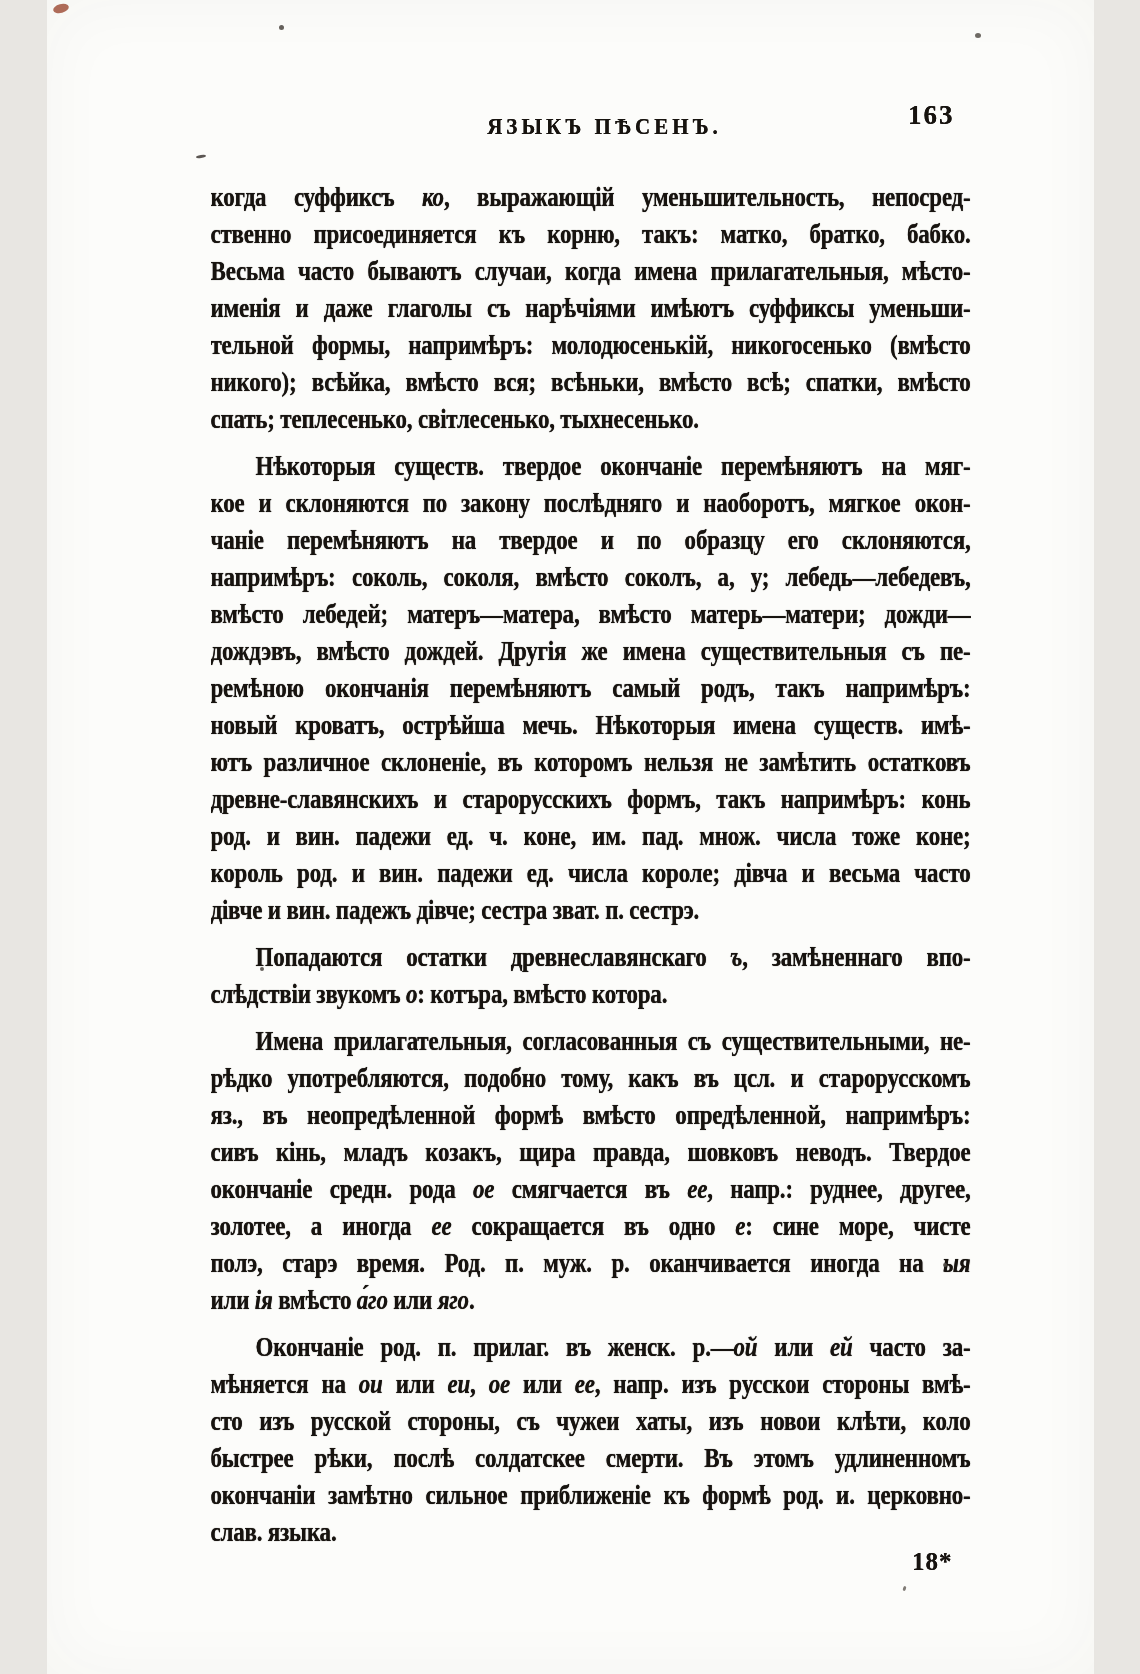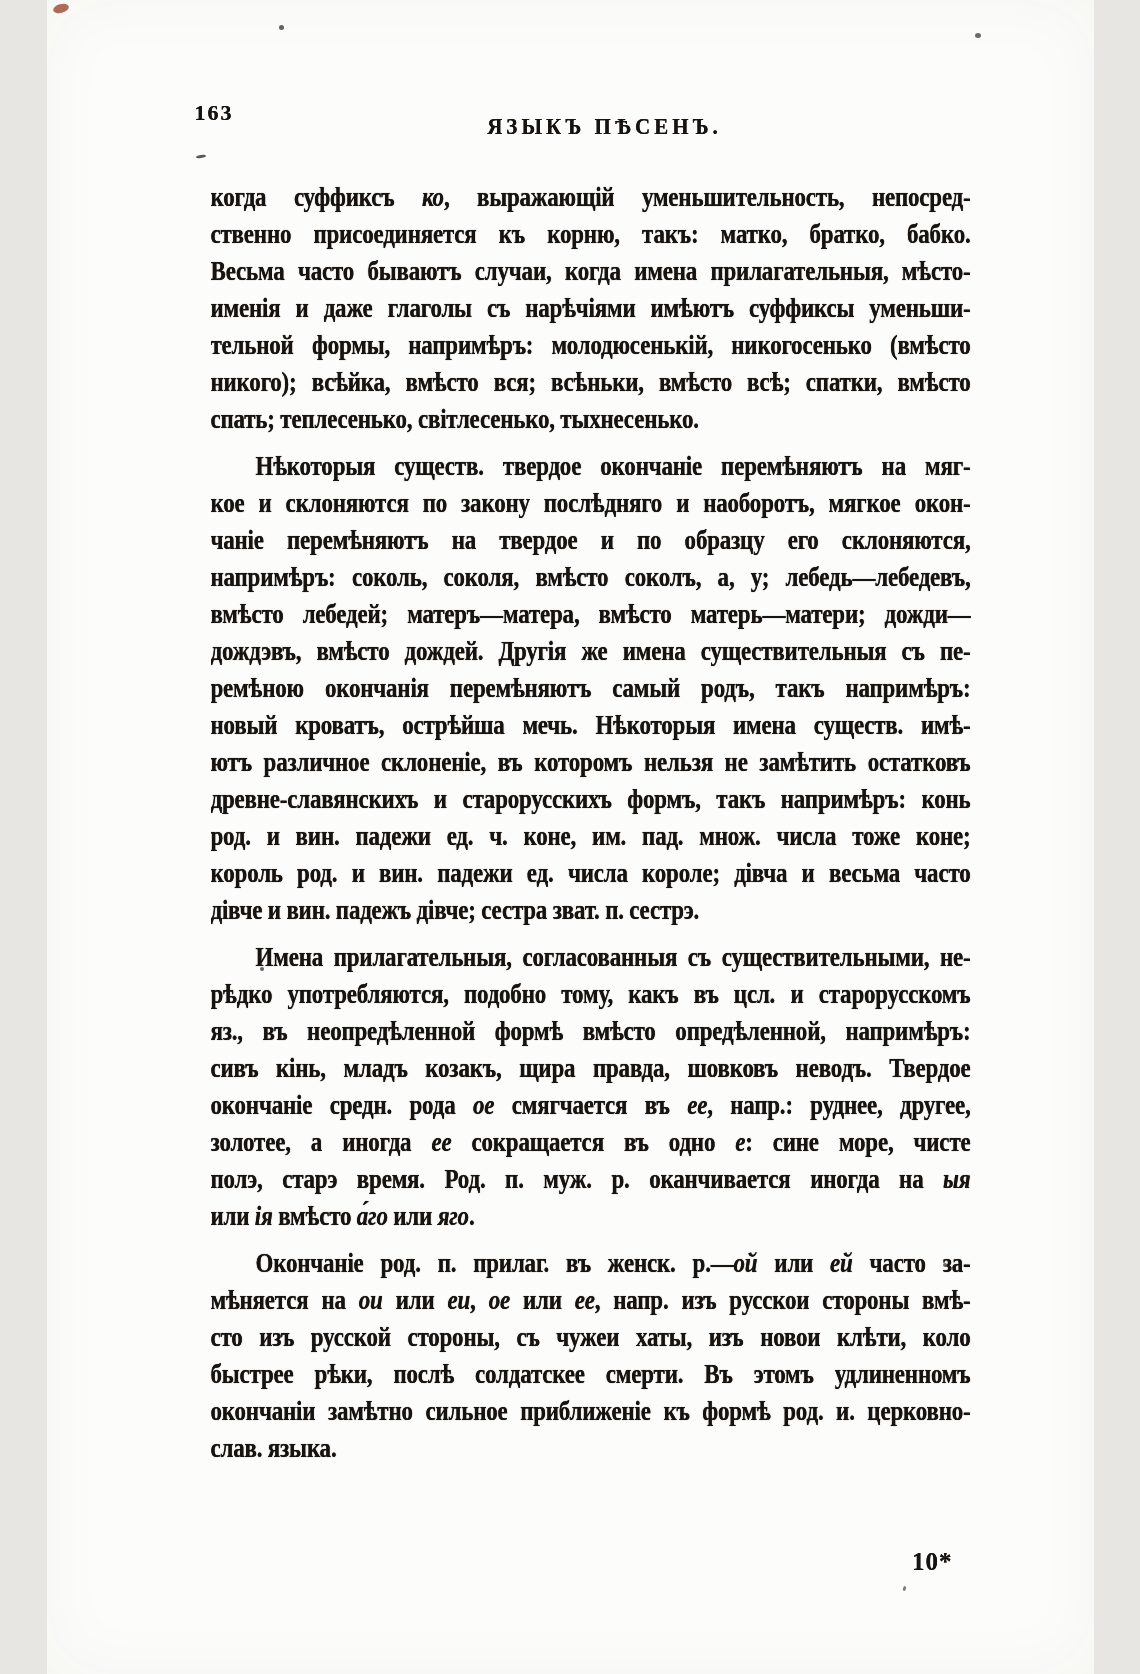--- a/index.html
+++ b/index.html
@@ -21,22 +21,22 @@
     text-align: center;
     font-size: 21px;
     font-weight: 700;
     letter-spacing: 4px;
     transform: scaleY(1.1);
     text-shadow: 0 0 0.6px currentColor;
   }
   .page-number {
     position: absolute;
     top: 100px; left: 148px; width: 760px;
-    text-align: left;
-    font-size: 22px;
+    text-align: right;
+    font-size: 27px;
     font-weight: 700;
     letter-spacing: 2px;
     text-shadow: 0 0 0.5px currentColor;
   }
   .text-block {
     position: absolute;
     left: 164px; top: 178px; width: 760px;
   }
   .paragraph { margin: 0 0 10px 0; }
   .paragraph:last-child { margin-bottom: 0; }
@@ -96,40 +96,44 @@
         <div class="line just"><span>дождэвъ, вмѣсто дождей. Другія же имена существительныя съ пе-</span></div>
         <div class="line just"><span>ремѣною окончанія перемѣняютъ самый родъ, такъ напримѣръ:</span></div>
         <div class="line just"><span>новый кроватъ, острѣйша мечь. Нѣкоторыя имена существ. имѣ-</span></div>
         <div class="line just"><span>ютъ различное склоненіе, въ которомъ нельзя не замѣтить остатковъ</span></div>
         <div class="line just"><span>древне-славянскихъ и старорусскихъ формъ, такъ напримѣръ: конь</span></div>
         <div class="line just"><span>род. и вин. падежи ед. ч. коне, им. пад. множ. числа тоже коне;</span></div>
         <div class="line just"><span>король род. и вин. падежи ед. числа короле; дівча и весьма часто</span></div>
         <div class="line"><span>дівче и вин. падежъ дівче; сестра зват. п. сестрэ.</span></div>
       </div>
       <div class="paragraph">
+        <div class="line just ind"><span>Попадаются остатки древнеславянскаго </span><span class="it">ъ</span><span>, замѣненнаго впо-</span></div>
+        <div class="line"><span>слѣдствіи звукомъ </span><span class="it">о</span><span>: котъра, вмѣсто котора.</span></div>
+      </div>
+      <div class="paragraph">
         <div class="line just ind"><span>Имена прилагательныя, согласованныя съ существительными, не-</span></div>
         <div class="line just"><span>рѣдко употребляются, подобно тому, какъ въ цсл. и старорусскомъ</span></div>
         <div class="line just"><span>яз., въ неопредѣленной формѣ вмѣсто опредѣленной, напримѣръ:</span></div>
         <div class="line just"><span>сивъ кінь, младъ козакъ, щира правда, шовковъ неводъ. Твердое</span></div>
         <div class="line just"><span>окончаніе средн. рода </span><span class="it">ое</span><span> смягчается въ </span><span class="it">ее</span><span>, напр.: руднее, другее,</span></div>
         <div class="line just"><span>золотее, а иногда </span><span class="it">ее</span><span> сокращается въ одно </span><span class="it">е</span><span>: сине море, чисте</span></div>
         <div class="line just"><span>полэ, старэ время. Род. п. муж. р. оканчивается иногда на </span><span class="it">ыя</span></div>
         <div class="line"><span>или </span><span class="it">ія</span><span> вмѣсто </span><span class="it">а́го</span><span> или </span><span class="it">яго</span><span>.</span></div>
       </div>
       <div class="paragraph">
         <div class="line just ind"><span>Окончаніе род. п. прилаг. въ женск. р.—</span><span class="it">ой</span><span> или </span><span class="it">ей</span><span> часто за-</span></div>
         <div class="line just"><span>мѣняется на </span><span class="it">ои</span><span> или </span><span class="it">еи</span><span>, </span><span class="it">ое</span><span> или </span><span class="it">ее</span><span>, напр. изъ русскои стороны вмѣ-</span></div>
         <div class="line just"><span>сто изъ русской стороны, съ чужеи хаты, изъ новои клѣти, коло</span></div>
         <div class="line just"><span>быстрее рѣки, послѣ солдатскее смерти. Въ этомъ удлиненномъ</span></div>
         <div class="line just"><span>окончаніи замѣтно сильное приближеніе къ формѣ род. и. церковно-</span></div>
         <div class="line"><span>слав. языка.</span></div>
       </div>
     </div>
 
-  <div class="footer-sig">10*</div>
+  <div class="footer-sig">18*</div>
 <div class="speck" style="left: 6px; top: 4px; width: 16px; height: 9px; background: rgb(161, 82, 60); transform: rotate(-15deg);"></div>
     <div class="speck" style="left: 232px; top: 25px; width: 5px; height: 5px; background: rgb(74, 68, 64); transform: rotate(0deg);"></div>
     <div class="speck" style="left: 928px; top: 33px; width: 6px; height: 5px; background: rgb(85, 80, 74); transform: rotate(0deg);"></div>
     <div class="speck" style="left: 1082px; top: 9px; width: 11px; height: 4px; background: rgb(106, 100, 94); transform: rotate(10deg);"></div>
     <div class="speck" style="left: 149px; top: 155px; width: 10px; height: 3px; background: rgb(63, 58, 53); transform: rotate(-8deg);"></div>
     <div class="speck" style="left: 1090px; top: 831px; width: 5px; height: 5px; background: rgb(87, 82, 76); transform: rotate(0deg);"></div>
     <div class="speck" style="left: 213px; top: 967px; width: 4px; height: 4px; background: rgb(74, 68, 64); transform: rotate(0deg);"></div>
     <div class="speck" style="left: 896px; top: 1263px; width: 4px; height: 4px; background: rgb(87, 82, 76); transform: rotate(0deg);"></div>
     <div class="speck" style="left: 856px; top: 1586px; width: 3px; height: 5px; background: rgb(106, 100, 94); transform: rotate(20deg);"></div>
   </div>

